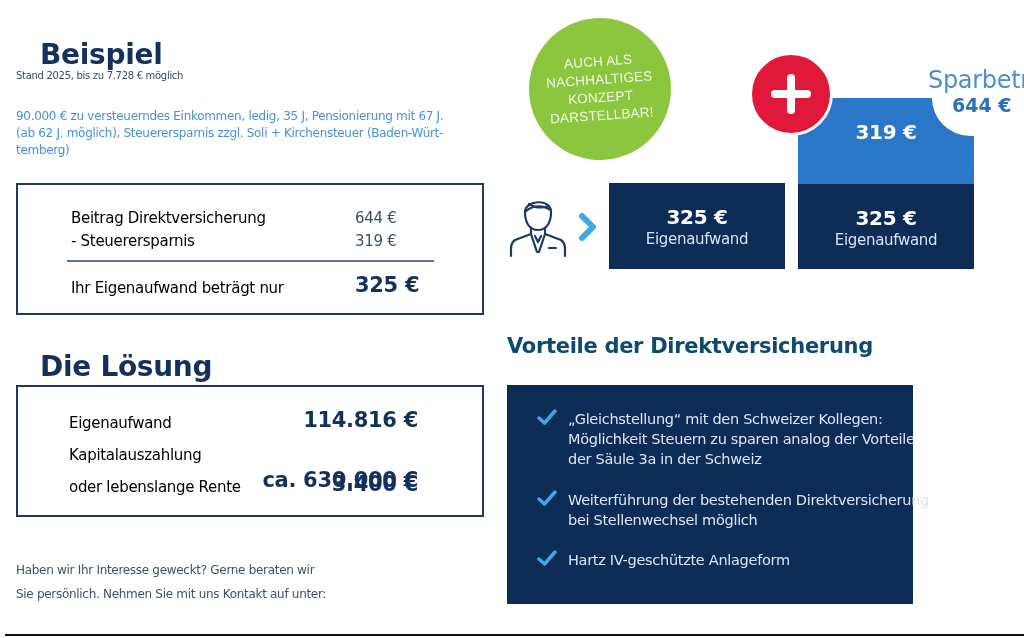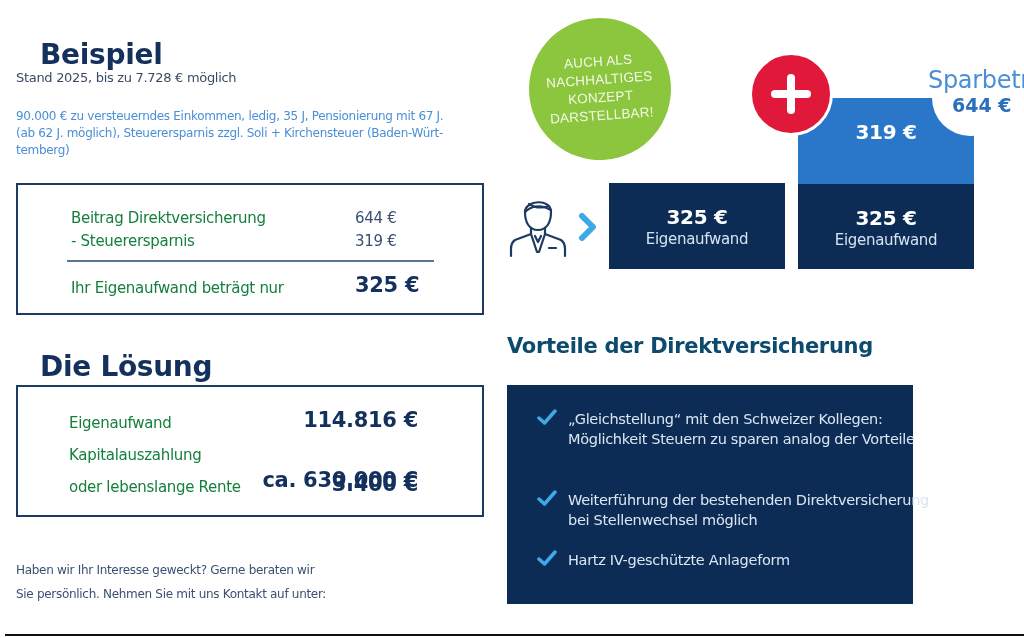--- a/index.html
+++ b/index.html
@@ -1,25 +1,25 @@
 <!DOCTYPE html>
 <html><head>
   <meta charset="utf-8">
   <style>
     * { box-sizing: border-box; margin: 0; padding: 0; }
     html, body { width: 1024px; height: 638px; overflow: hidden; background: #ffffff; }
     body { position: relative; font-family: "DejaVu Sans", sans-serif; color: #2e3d5c; }
     .abs { position: absolute; }
 
     .h-title { font-weight: bold; color: #13315c; font-size: 28px; letter-spacing: -0.3px; margin-left: 24px; }
-    .subtitle { font-size: 13px; color: #3b4a63; letter-spacing: -0.3px; }
+    .subtitle { font-size: 10px; color: #3b4a63; letter-spacing: -0.3px; }
     .note { font-size: 12px; color: #4a8fd6; line-height: 17px; letter-spacing: -0.3px; }
 
     .box { border: 2px solid #1d3a63; background: #fff; }
-    .row { position: absolute; font-size: 15px; color: #15803d; letter-spacing: -0.3px; white-space: nowrap; }
+    .row { position: absolute; font-size: 15px; color: #000000; letter-spacing: -0.3px; white-space: nowrap; }
     .val { position: absolute; font-size: 15px; color: #3b4f72; letter-spacing: -0.3px; white-space: nowrap; }
     .val-bold { position: absolute; font-weight: bold; color: #13315c; font-size: 21px; white-space: nowrap; letter-spacing: -0.3px; text-align: right; }
     .rule { position: absolute; height: 2px; background: #5b7394; }
 
     .contact { font-size: 12px; color: #3b4f72; line-height: 24px; letter-spacing: -0.3px; }
     .bottom-line { left: 5px; right: 0; top: 634px; height: 2px; background: #111; }
 
     
     .green-circle { left: 529px; top: 18px; width: 142px; height: 142px; border-radius: 50%; background: #8cc63f; color: #f2fae6; font-family: "Liberation Sans", sans-serif; font-size: 13.5px; text-align: center; line-height: 18px; display: flex; align-items: center; justify-content: center; transform: rotate(-4deg); }
     .green-circle div { letter-spacing: 0.2px; }
@@ -131,20 +131,21 @@
 
 <div class="abs vorteile-title">Vorteile der Direktversicherung</div>
 <div class="abs benefits">
   <div class="benefit" style="top:24px;">
     <svg class="check" viewBox="0 0 20 20">
         <path d="M2 11 L7.5 16 L18 4" fill="none" stroke="#3fa9e8" stroke-width="3.5" stroke-linecap="round" stroke-linejoin="round"></path>
       </svg>
     <div class="txt">
       <div>„Gleichstellung“ mit den Schweizer Kollegen:</div>
       <div>Möglichkeit Steuern zu sparen analog der Vorteile</div>
+      <div>der Säule 3a in der Schweiz</div>
     </div>
   </div>
   <div class="benefit" style="top:105px;">
     <svg class="check" viewBox="0 0 20 20">
         <path d="M2 11 L7.5 16 L18 4" fill="none" stroke="#3fa9e8" stroke-width="3.5" stroke-linecap="round" stroke-linejoin="round"></path>
       </svg>
     <div class="txt">
       <div>Weiterführung der bestehenden Direktversicherung</div>
       <div>bei Stellenwechsel möglich</div>
     </div>

